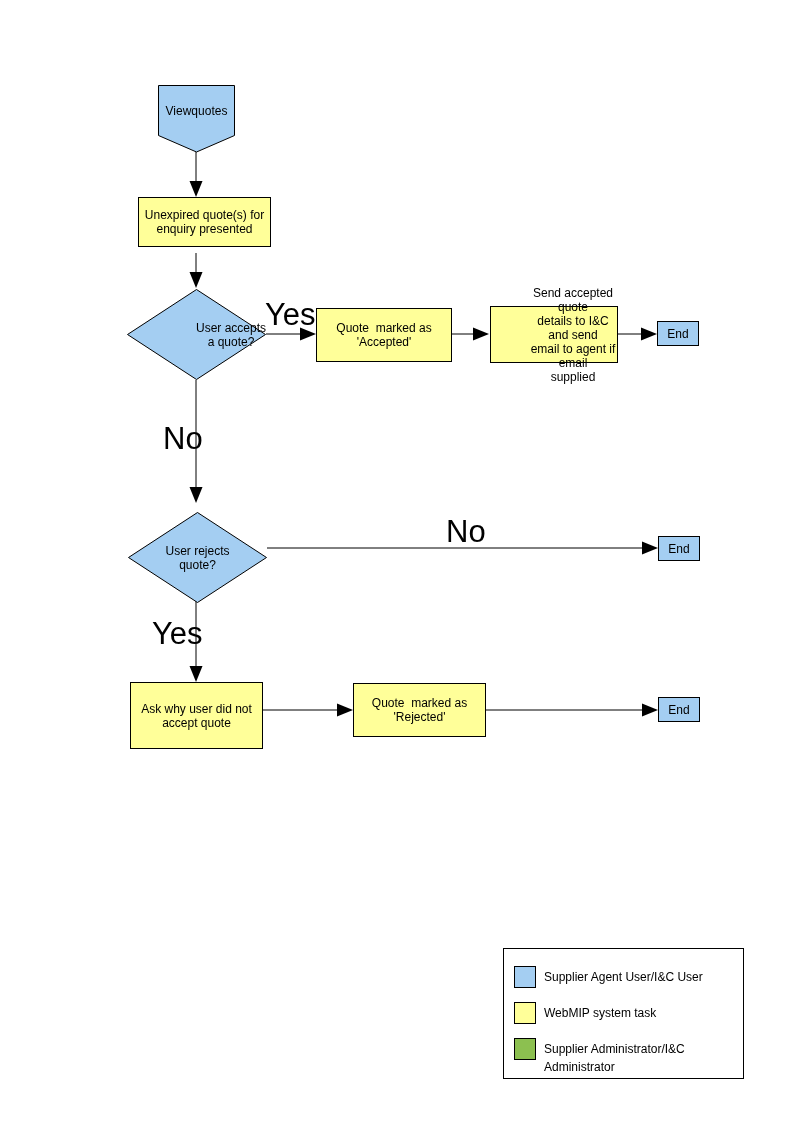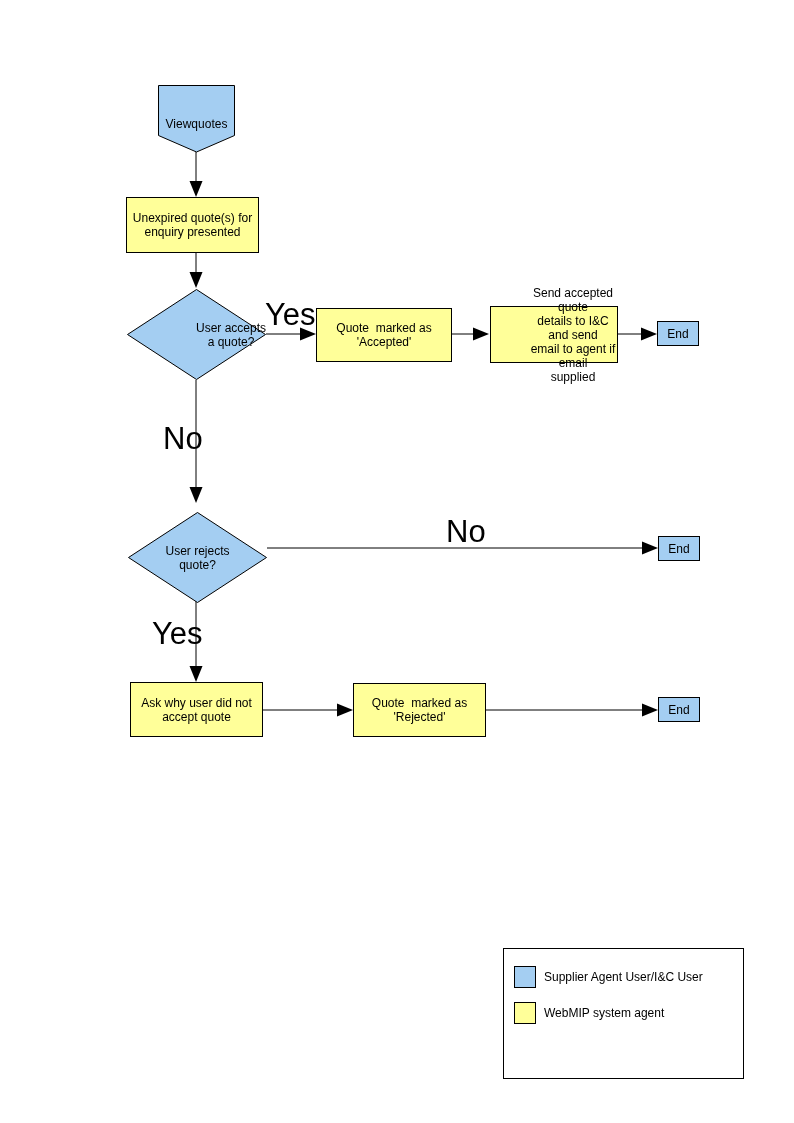--- a/index.html
+++ b/index.html
@@ -50,29 +50,29 @@
   .edge-label {
     position: absolute;
     font-size: 31px;
     line-height: 28px;
     white-space: nowrap;
     z-index: 3;
   }
 
   
   #n-start     { left: 158px; top:  85px; width:  77px; height: 68px; align-items: flex-start; }
-  #n-start .node-label { width: 100%; height: 52px; display: flex; align-items: center; justify-content: center; margin-top: 13px; }
-  #n-unexpired { left: 126px; top: 197px; width: 133px; height: 56px; }
+  #n-start .node-label { width: 100%; height: 52px; display: flex; align-items: center; justify-content: center; }
+  #n-unexpired { left: 138px; top: 197px; width: 133px; height: 50px; }
   #n-accepts   { left: 127px; top: 289px; width: 139px; height: 91px; justify-content: flex-end; }
   #n-accepted  { left: 316px; top: 308px; width: 136px; height: 54px; }
   #n-send      { left: 490px; top: 306px; width: 128px; height: 57px; padding-left: 38px; }
   #n-end1      { left: 657px; top: 321px; width:  42px; height: 25px; }
   #n-rejects   { left: 128px; top: 512px; width: 139px; height: 91px; }
   #n-end2      { left: 658px; top: 536px; width:  42px; height: 25px; }
-  #n-askwhy    { left: 130px; top: 682px; width: 133px; height: 55px; }
+  #n-askwhy    { left: 130px; top: 682px; width: 133px; height: 67px; }
   #n-rejected  { left: 353px; top: 683px; width: 133px; height: 54px; }
   #n-end3      { left: 658px; top: 697px; width:  42px; height: 25px; }
 
   
   #lbl-yes1 { left: 265px; top: 301px; }
   #lbl-no1  { left: 163px; top: 425px; }
   #lbl-no2  { left: 446px; top: 518px; }
   #lbl-yes2 { left: 152px; top: 620px; }
 
   
@@ -198,17 +198,21 @@
   <div class="edge-label" id="lbl-no2">No</div>
   <div class="edge-label" id="lbl-yes2">Yes</div>
 
   <div class="legend">
     <div class="legend-row">
       <span class="legend-swatch" style="background: rgb(164, 206, 242);"></span>
       <span class="legend-label">Supplier Agent User/I&amp;C User</span>
     </div>
     <div class="legend-row">
       <span class="legend-swatch" style="background: rgb(255, 255, 153);"></span>
-      <span class="legend-label">WebMIP system agent</span>
+      <span class="legend-label">WebMIP system task</span>
     </div>
+    <div class="legend-row">
+      <span class="legend-swatch" style="background: rgb(140, 192, 80);"></span>
+      <span class="legend-label">Supplier Administrator/I&amp;C Administrator</span>
+    </div>
   </div>
 
 </div>
 
 </body></html>

